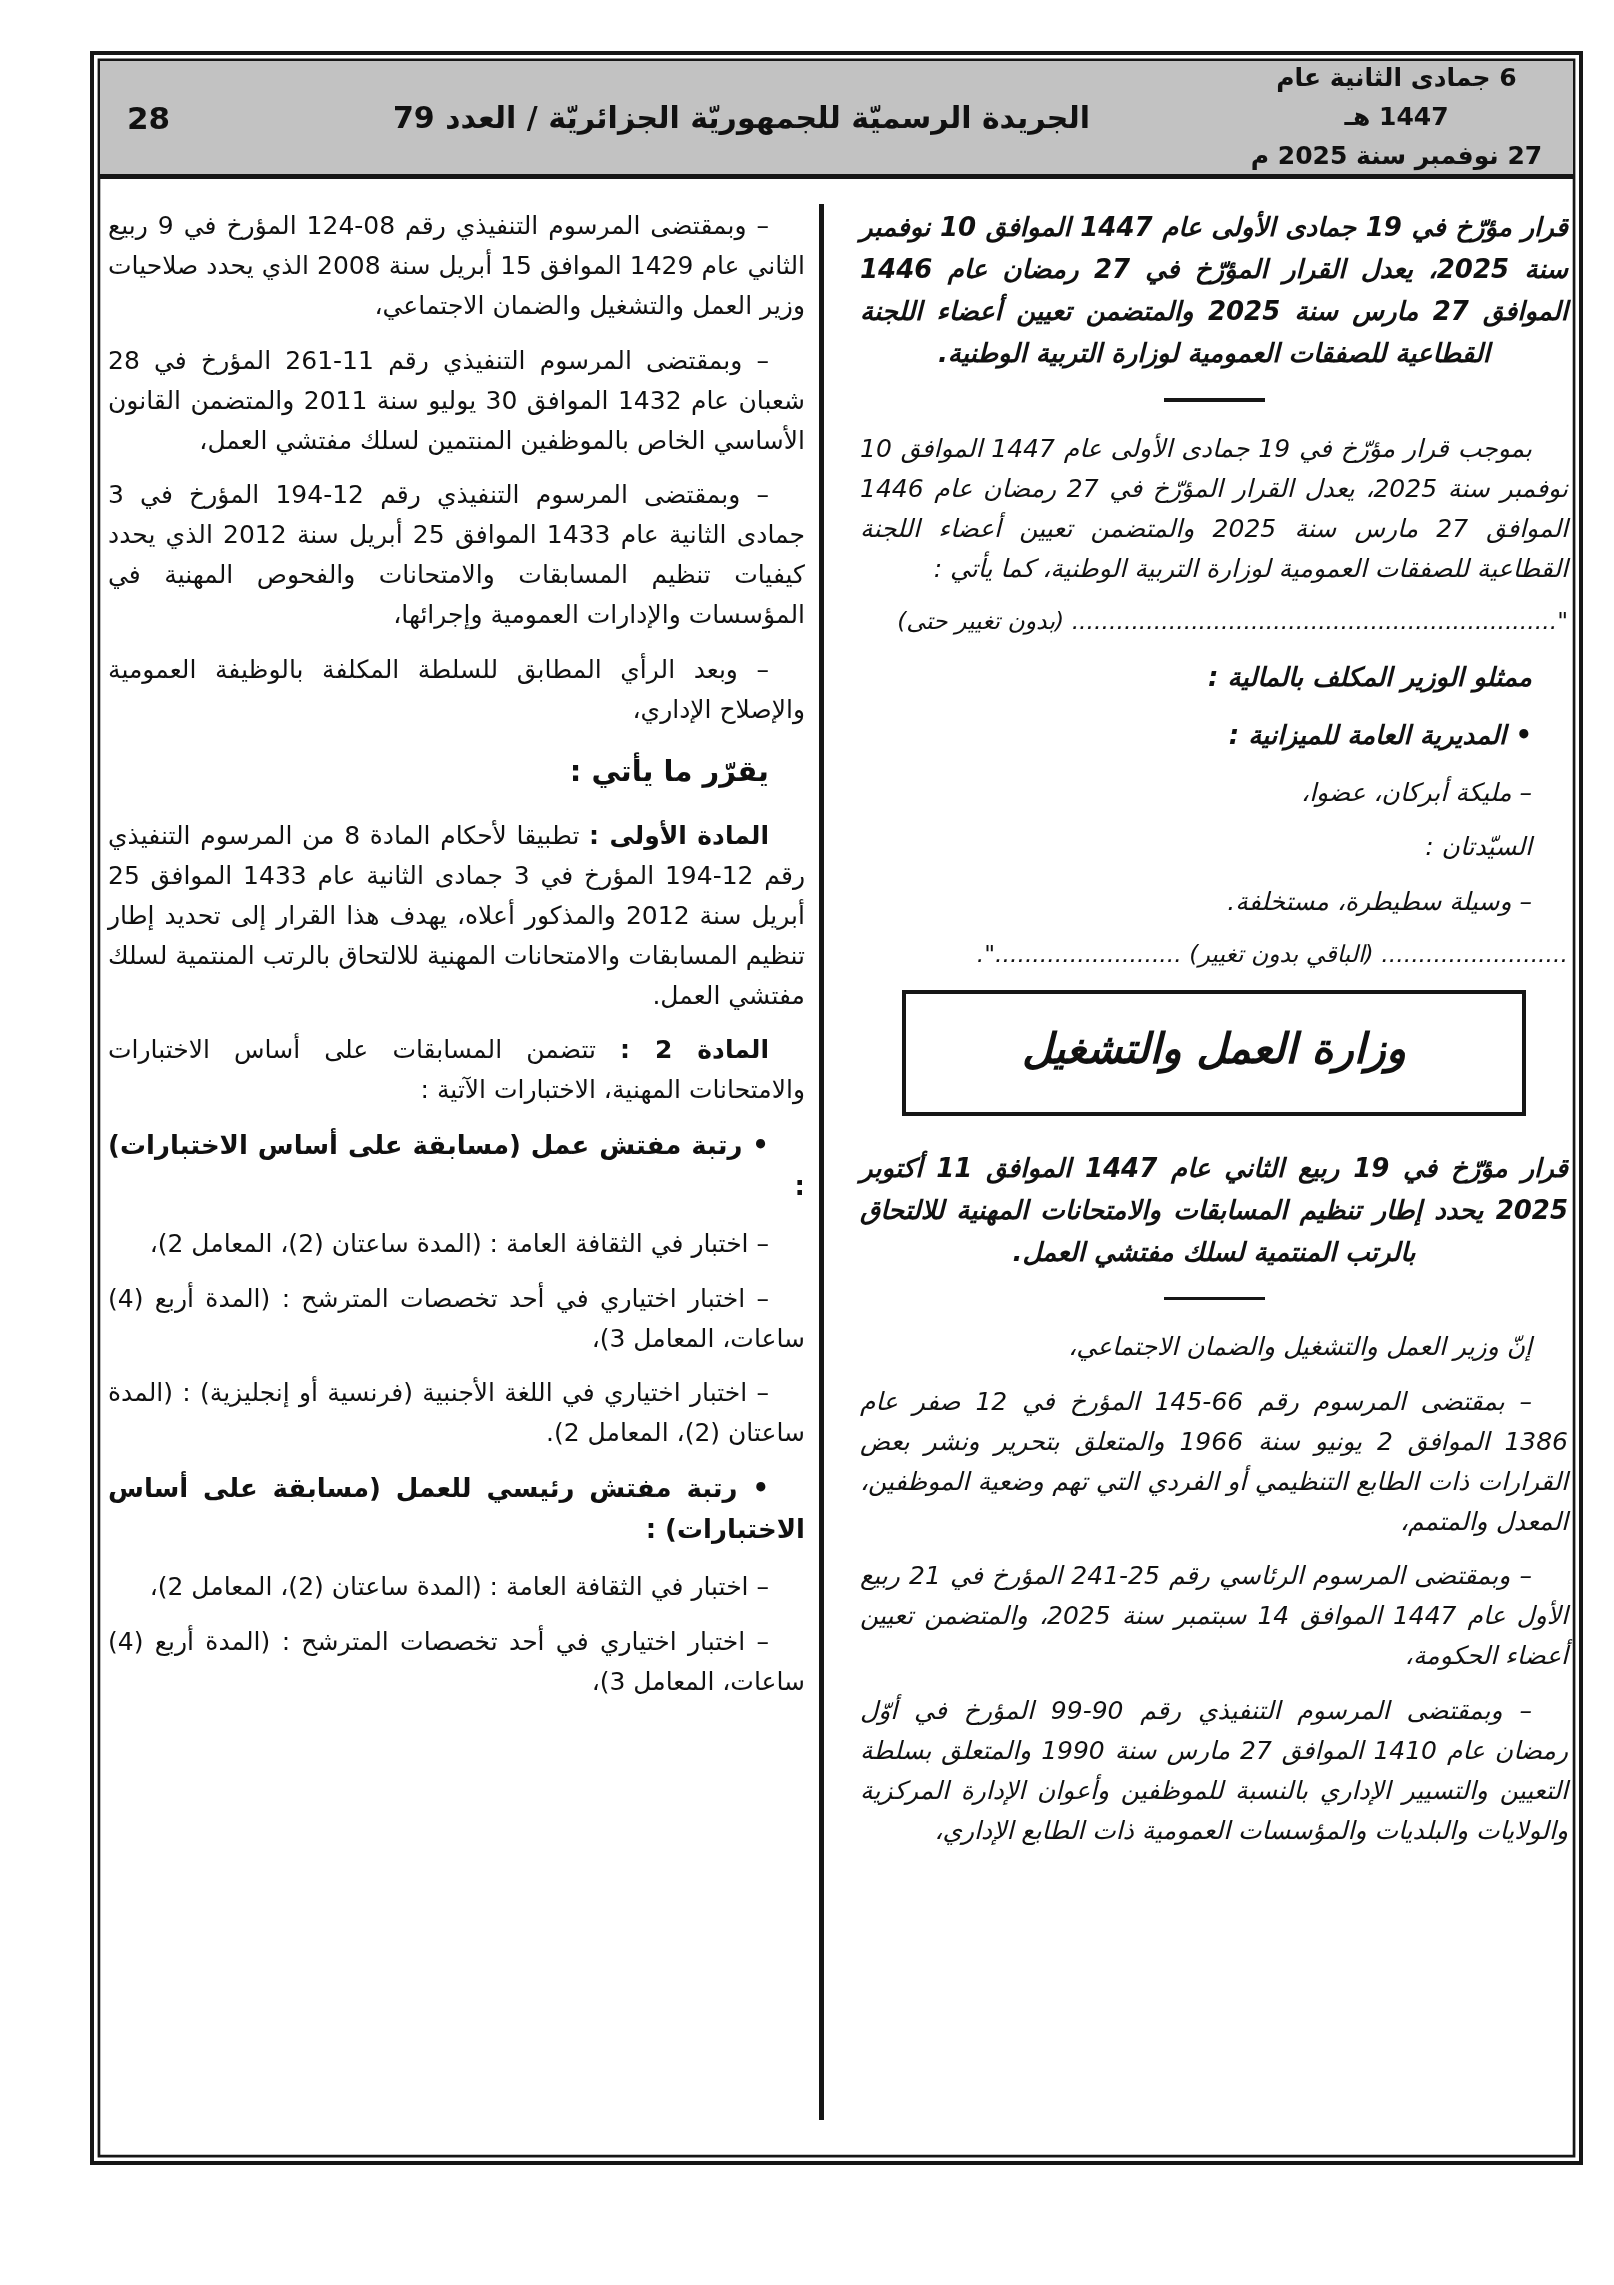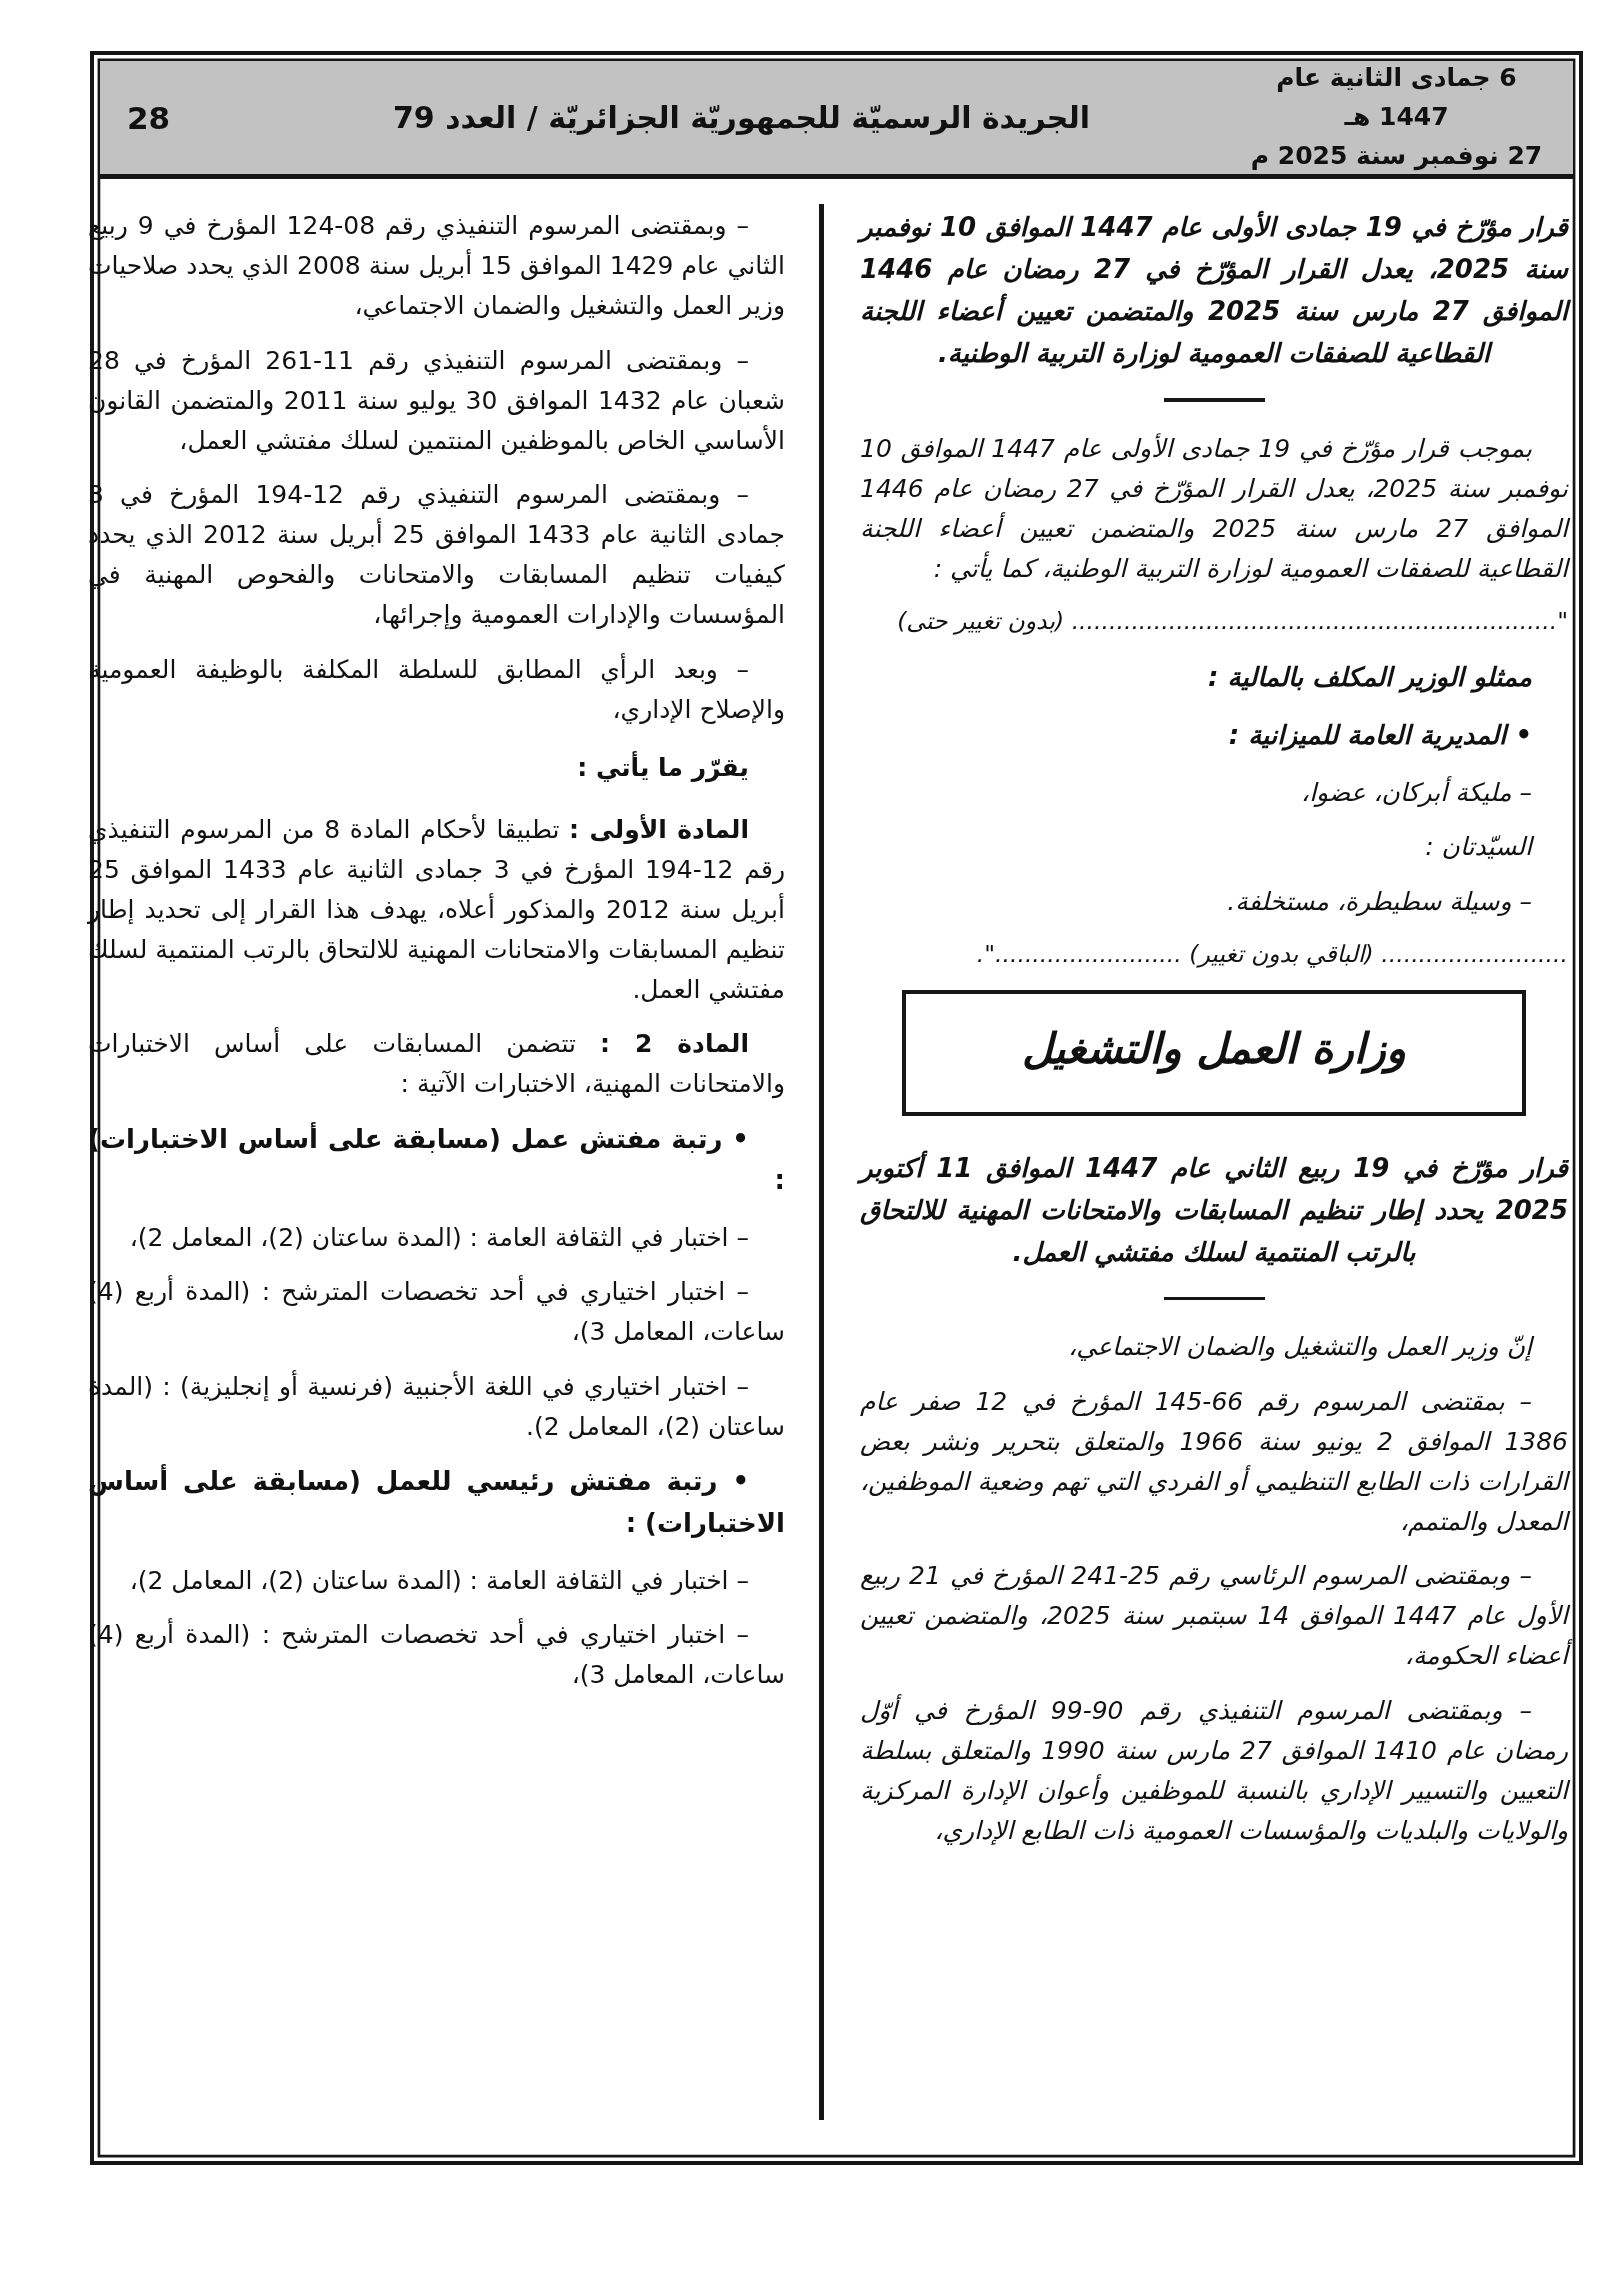--- a/index.html
+++ b/index.html
@@ -18,28 +18,28 @@
         display:flex;align-items:center;padding:18px 27px;}
   .band .pageno{font-size:31px;font-weight:bold;width:109px;text-align:left;order:3;}
   .band .title{flex:1;text-align:center;font-weight:bold;font-size:30px;order:2;}
   .band .dates{width:299px;text-align:center;font-weight:bold;font-size:25px;line-height:1.55;order:1;}
 
   
   .divider{position:absolute;left:819px;top:204px;width:5.4px;height:1916px;background:#161616;}
 
   .col{position:absolute;top:206px;font-size:25px;line-height:1.6;}
   .col-right{right:47px;width:708px;font-style:italic;}
-  .col-left{left:88px;width:697px;}
+  .col-left{left:108px;width:697px;}
 
   .blk{margin:0 0 14.5px 0;}
   .para{text-align:justify;text-indent:36px;}
   .title-blk{font-weight:bold;font-size:26px;text-align:justify;text-align-last:center;line-height:1.62;margin-bottom:5.4px;}
   .boldline{font-weight:bold;font-size:26px;text-indent:36px;margin-bottom:16.3px;}
   .bullet{font-weight:bold;font-size:26px;text-indent:36px;text-align:justify;margin:5.4px 0 16.3px;}
-  .decide{font-weight:bold;font-size:25px;text-indent:36px;margin:18px 0 22px;}
+  .decide{font-weight:bold;font-size:29px;text-indent:36px;margin:18px 0 22px;}
   .lead{font-weight:bold;margin-top:18px;}
   .dots{white-space:nowrap;overflow:hidden;font-size:23.5px;letter-spacing:0.9px;margin:5.4px 0 16.3px;}
   .rule{width:101px;height:3.6px;background:#161616;margin:23.5px auto 27px;}
   .ministrybox{border:4.5px solid #161616;width:624px;box-sizing:border-box;margin:12.7px auto 31px;
                padding:25px 5.4px 33px;text-align:center;font-weight:bold;font-size:42px;line-height:1.42;}
 </style>
 </head>
 <body>
 
 <div class="page">

